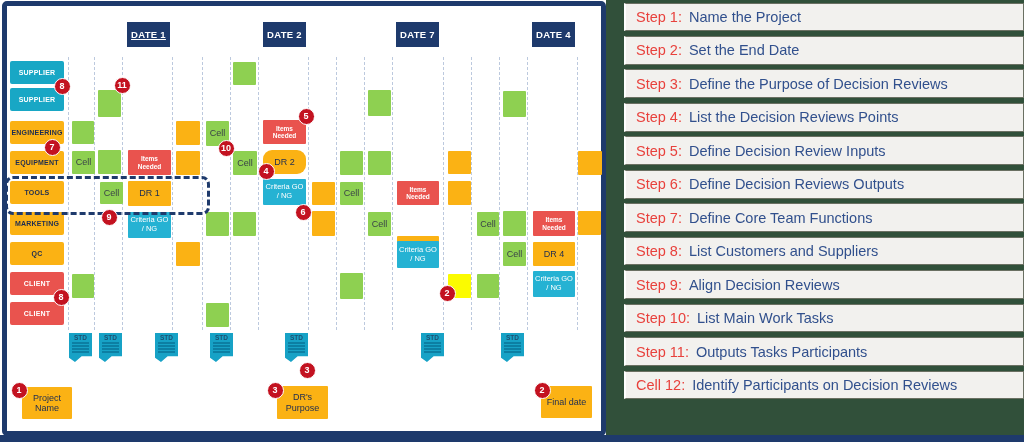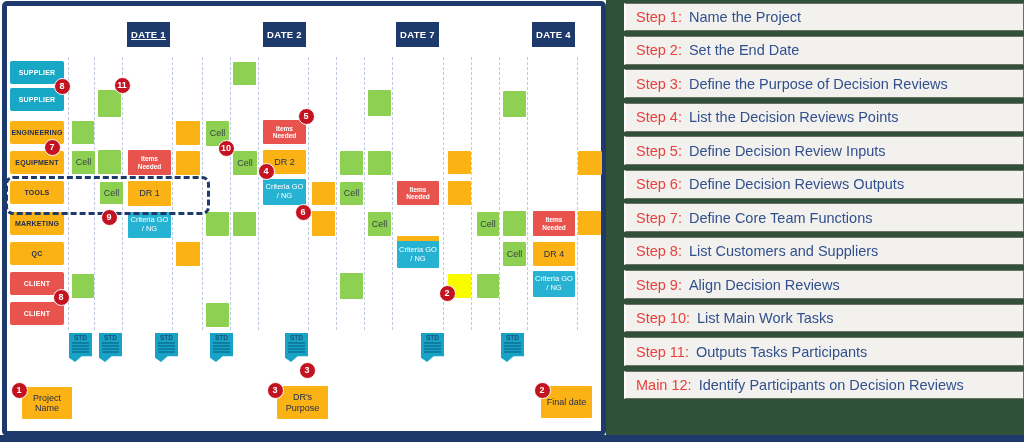--- a/index.html
+++ b/index.html
@@ -100,21 +100,21 @@
       </div>
       <div class="step">
         <div class="lbl">Step 10:</div>
         <div class="txt">List Main Work Tasks</div>
       </div>
       <div class="step">
         <div class="lbl">Step 11:</div>
         <div class="txt">Outputs Tasks Participants</div>
       </div>
       <div class="step">
-        <div class="lbl">Main 12:</div>
+        <div class="lbl">Cell 12:</div>
         <div class="txt">Identify Participants on Decision Reviews</div>
       </div>
     </div>
   <div id="bottom-bar"></div>
 <div class="lane" style="left: 68px; top: 57px; height: 273px;"></div>
     <div class="lane" style="left: 94px; top: 57px; height: 273px;"></div>
     <div class="lane" style="left: 122px; top: 57px; height: 273px;"></div>
     <div class="lane" style="left: 172px; top: 57px; height: 273px;"></div>
     <div class="lane" style="left: 202px; top: 57px; height: 273px;"></div>
     <div class="lane" style="left: 230px; top: 57px; height: 273px;"></div>
@@ -147,21 +147,21 @@
     <div class="note green" style="left: 503px; top: 91px; width: 23px; height: 26px; font-size: 9px; padding: 0px 2px; box-sizing: border-box;"></div>
     <div class="note green" style="left: 72px; top: 121px; width: 22px; height: 23px; font-size: 9px; padding: 0px 2px; box-sizing: border-box;"></div>
     <div class="note orange" style="left: 176px; top: 121px; width: 24px; height: 24px; font-size: 9px; padding: 0px 2px; box-sizing: border-box;"></div>
     <div class="note green" style="left: 206px; top: 121px; width: 23px; height: 25px; font-size: 9px; padding: 0px 2px; box-sizing: border-box;">Cell</div>
     <div class="note red" style="left: 263px; top: 120px; width: 43px; height: 24px; font-size: 6.5px; padding: 0px 2px; box-sizing: border-box;">Items Needed</div>
     <div class="note green" style="left: 72px; top: 151px; width: 23px; height: 23px; font-size: 9px; padding: 0px 2px; box-sizing: border-box;">Cell</div>
     <div class="note green" style="left: 98px; top: 150px; width: 23px; height: 24px; font-size: 9px; padding: 0px 2px; box-sizing: border-box;"></div>
     <div class="note red" style="left: 128px; top: 150px; width: 43px; height: 25px; font-size: 6.5px; padding: 0px 2px; box-sizing: border-box;">Items Needed</div>
     <div class="note orange" style="left: 176px; top: 151px; width: 24px; height: 24px; font-size: 9px; padding: 0px 2px; box-sizing: border-box;"></div>
     <div class="note green" style="left: 233px; top: 151px; width: 24px; height: 24px; font-size: 9px; padding: 0px 2px; box-sizing: border-box;">Cell</div>
-    <div class="note orange" style="left: 263px; top: 150px; width: 43px; height: 24px; font-size: 9px; padding: 0px 2px; box-sizing: border-box;">DR 2</div>
+    <div class="note orange" style="left: 263px; top: 150px; width: 43px; height: 24px; font-size: 9px; padding: 0px 2px; box-sizing: border-box; border-radius: 9px;">DR 2</div>
     <div class="note green" style="left: 340px; top: 151px; width: 23px; height: 24px; font-size: 9px; padding: 0px 2px; box-sizing: border-box;"></div>
     <div class="note green" style="left: 368px; top: 151px; width: 23px; height: 24px; font-size: 9px; padding: 0px 2px; box-sizing: border-box;"></div>
     <div class="note orange" style="left: 448px; top: 151px; width: 23px; height: 23px; font-size: 9px; padding: 0px 2px; box-sizing: border-box;"></div>
     <div class="note orange" style="left: 578px; top: 151px; width: 24px; height: 24px; font-size: 9px; padding: 0px 2px; box-sizing: border-box;"></div>
     <div class="note green" style="left: 100px; top: 182px; width: 23px; height: 22px; font-size: 9px; padding: 0px 2px; box-sizing: border-box;">Cell</div>
     <div class="note orange" style="left: 128px; top: 181px; width: 43px; height: 25px; font-size: 9px; padding: 6px 2px; box-sizing: border-box;">DR 1</div>
     <div class="note cyan" style="left: 263px; top: 179px; width: 43px; height: 26px; font-size: 7.5px; padding: 0px 2px; box-sizing: border-box;">Criteria GO / NG</div>
     <div class="note orange" style="left: 312px; top: 182px; width: 23px; height: 23px; font-size: 9px; padding: 0px 2px; box-sizing: border-box;"></div>
     <div class="note green" style="left: 340px; top: 182px; width: 23px; height: 23px; font-size: 9px; padding: 0px 2px; box-sizing: border-box;">Cell</div>
     <div class="note red" style="left: 397px; top: 181px; width: 42px; height: 24px; font-size: 6.5px; padding: 0px 2px; box-sizing: border-box;">Items Needed</div>

